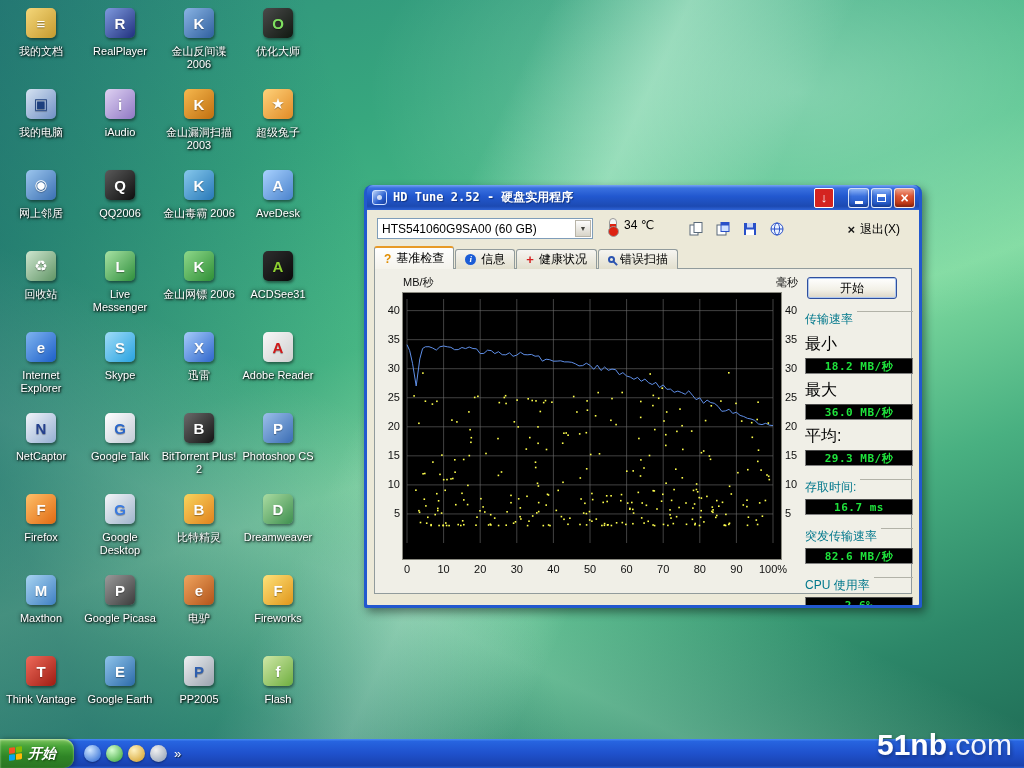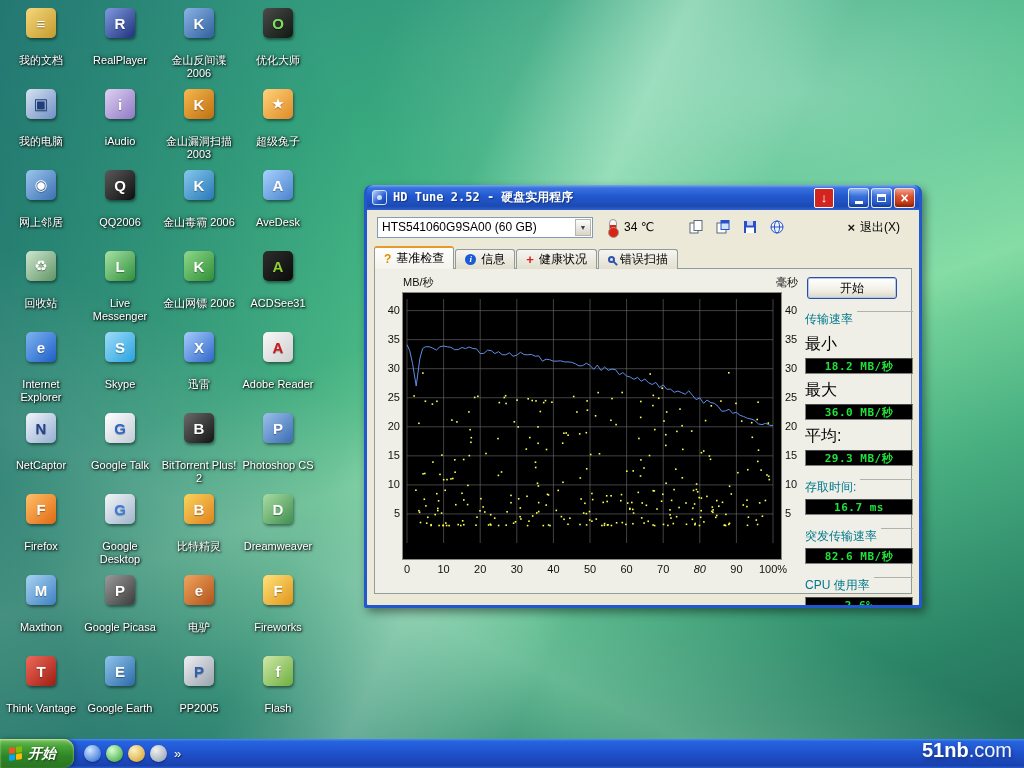--- a/index.html
+++ b/index.html
@@ -9,42 +9,42 @@
   radial-gradient(ellipse 60% 45% at 78% 12%, rgba(232,255,242,.38), rgba(232,255,242,0) 70%),
   linear-gradient(250deg, rgba(10,60,80,0) 55%, rgba(12,70,95,.5) 92%),
   linear-gradient(115deg, rgba(255,255,255,0) 40%, rgba(215,255,226,.45) 50%, rgba(255,255,255,0) 62%),
   linear-gradient(205deg, rgba(255,255,255,0) 58%, rgba(190,245,210,.32) 72%, rgba(255,255,255,0) 86%),
   linear-gradient(160deg,#2f8f7c 0%,#37a77e 22%,#4cbf87 42%,#7eda9f 54%,#49b081 70%,#2c8668 86%,#1f6b55 100%);}
 
 #desktop-icons{position:absolute;inset:0;z-index:1}
 .dicon{position:absolute;width:78px;display:flex;flex-direction:column;align-items:center;cursor:pointer}
 .tile{width:30px;height:30px;border-radius:5px;display:flex;align-items:center;justify-content:center;
  font-weight:bold;font-size:15px;color:#fff;box-shadow:1px 2px 3px rgba(0,0,0,.45);text-shadow:0 1px 1px rgba(0,0,0,.35)}
-.dlabel{margin-top:16px;font-size:11px;color:#fff;text-align:center;line-height:1.15;max-width:76px;
+.dlabel{margin-top:7px;font-size:11px;color:#fff;text-align:center;line-height:1.15;max-width:76px;
  text-shadow:1px 1px 2px #000,0 0 4px rgba(0,0,0,.8)}
 
 .window{position:absolute;left:364px;top:185px;width:558px;height:423px;z-index:10;
  background:#2258cf;padding:0 3px 3px;border-radius:8px 8px 2px 2px;box-shadow:3px 4px 10px rgba(0,0,0,.45)}
 .titlebar{height:25px;display:flex;align-items:center;padding:0 4px 0 5px;border-radius:6px 6px 0 0;cursor:default;
  background:linear-gradient(180deg,#77a5f3 0%,#3a71e0 12%,#2258cf 45%,#1c4ab2 85%,#2e63d6 100%)}
 .title-icon{width:15px;height:15px;margin-right:6px;border-radius:3px;border:1px solid #cfe0ff;position:relative;
  background:linear-gradient(135deg,#bcd4f8,#2a5fd0 60%,#173f9e)}
 .title-icon::after{content:"";position:absolute;inset:4px;border-radius:50%;background:rgba(255,255,255,.75)}
 .title-text{flex:1;color:#fff;font:bold 12px "DejaVu Sans Mono","Liberation Mono",monospace;text-shadow:1px 1px 1px #12337e;white-space:nowrap;overflow:hidden}
 .tb-buttons{display:flex;align-items:center;gap:2px}
 .redarrow{width:20px;height:20px;margin-right:12px;border:1px solid #fff;border-radius:2px;background:#d42420;
  color:#fff;font-weight:bold;font-size:13px;line-height:1;padding:0;cursor:pointer}
 .wbtn{width:21px;height:20px;border-radius:3px;border:1px solid rgba(255,255,255,.8);color:#fff;display:flex;align-items:center;justify-content:center;
  padding:0;cursor:pointer;background:linear-gradient(180deg,#8fb6f8 0%,#3a70dd 40%,#2156c4 90%);box-shadow:inset 0 -2px 3px rgba(0,0,20,.3)}
 .wbtn.close{background:linear-gradient(180deg,#f0a58e 0%,#dd5533 40%,#bb3311 90%);font-size:14px;font-weight:bold}
 .minbar{width:8px;height:3px;background:#fff;margin-top:9px}
 .maxbox{width:9px;height:8px;border:1px solid #fff;border-top-width:3px}
 .win-body{background:#ece9d8;height:calc(100% - 25px);border-radius:0 0 1px 1px;overflow:hidden}
 
-.toolbar{display:flex;align-items:center;height:34px;padding:17px 10px}
+.toolbar{display:flex;align-items:flex-start;height:34px;padding:8px 10px}
 .combo{width:216px;height:21px;border:1px solid #7f9db9;background:#fff;display:flex;align-items:center;
  font-size:12px;padding:0 18px 0 4px;position:relative;white-space:nowrap;overflow:hidden;cursor:pointer}
 .combo-btn{position:absolute;right:1px;top:1px;bottom:1px;width:16px;display:flex;align-items:center;justify-content:center;
  background:linear-gradient(#fdfdfd,#d8d4c8);border:1px solid #b8b4a8;font-size:7px;color:#44443e}
 .thermo{width:8px;height:17px;margin-left:16px;border:1px solid #9a9a9a;border-radius:4px;position:relative;
  background:linear-gradient(180deg,#f6f6f6 0%,#f6f6f6 35%,#dd2211 35%)}
 .thermo::after{content:"";position:absolute;left:-2px;bottom:-3px;width:9px;height:9px;background:#dd2211;border:1px solid #9a9a9a;border-radius:50%}
 .temp{font-size:12px;margin:0 4px 0 7px;white-space:nowrap}
 .tool-icons{display:flex;gap:3px;margin-left:26px}
 .tbtn{width:24px;height:22px;border:1px solid transparent;background:transparent;display:flex;align-items:center;justify-content:center;padding:0;cursor:pointer}
@@ -98,21 +98,21 @@
  color:#fff;font-size:11px;white-space:nowrap;overflow:hidden}
 .task-ic{width:14px;height:14px;border-radius:2px;background:linear-gradient(135deg,#cfe0ff,#2a5fd0);flex:0 0 auto}
 .tray{margin-left:auto;height:29px;display:flex;align-items:center;gap:6px;padding:0 12px 0 14px;color:#fff;
  background:linear-gradient(180deg,#4aa3f0 0%,#2a7ae0 10%,#1f5fd0 55%,#1848b0 100%);
  border-left:1px solid rgba(16,48,136,.6);box-shadow:inset 2px 0 3px rgba(0,0,30,.25)}
 .tray-temp{font-size:10px;text-shadow:1px 1px 1px #123}
 #tray-icons{display:flex;gap:5px;align-items:center}
 .trayicon{width:13px;height:13px;border-radius:3px;display:inline-block;cursor:pointer}
 .clock{font-size:11px;color:#fff;text-shadow:1px 1px 1px #123;cursor:pointer;white-space:nowrap}
 
-.watermark{position:absolute;right:12px;bottom:6px;z-index:60;font-size:20px;color:#fff;text-shadow:1px 2px 4px rgba(0,0,0,.4)}
+.watermark{position:absolute;right:12px;bottom:6px;z-index:60;font-size:30px;color:#fff;text-shadow:1px 2px 4px rgba(0,0,0,.4)}
 .watermark b{font-weight:bold}
 .watermark span{font-weight:normal;opacity:.95}
 </style>
 </head>
 <body>
 
 <div class="desktop">
   <div id="desktop-icons">
       <div class="dicon" style="left: 2px; top: 8px;">
         <div class="tile" style="background: linear-gradient(135deg, rgb(245, 215, 122) 0%, rgb(197, 154, 46) 100%);">≡</div>
@@ -705,21 +705,21 @@
           <div class="tick l" style="top: 237.952px;">5</div>
           <div class="tick r" style="top: 237.952px;">5</div>
           <div class="tick x" style="left: 15px;">0</div>
           <div class="tick x" style="left: 51.6px;">10</div>
           <div class="tick x" style="left: 88.2px;">20</div>
           <div class="tick x" style="left: 124.8px;">30</div>
           <div class="tick x" style="left: 161.4px;">40</div>
           <div class="tick x" style="left: 198px;">50</div>
           <div class="tick x" style="left: 234.6px;">60</div>
           <div class="tick x" style="left: 271.2px;">70</div>
-          <div class="tick x" style="left: 307.8px; font-style: italic;">80</div>
+          <div class="tick x" style="left: 307.8px;">80</div>
           <div class="tick x" style="left: 344.4px;">90</div>
           <div class="tick x" style="left: 381px;">100%</div>
         </div>
     </div>
   </div>
 
   <div class="taskbar">
     <div class="start">
       <span class="flag">
           <i></i>

